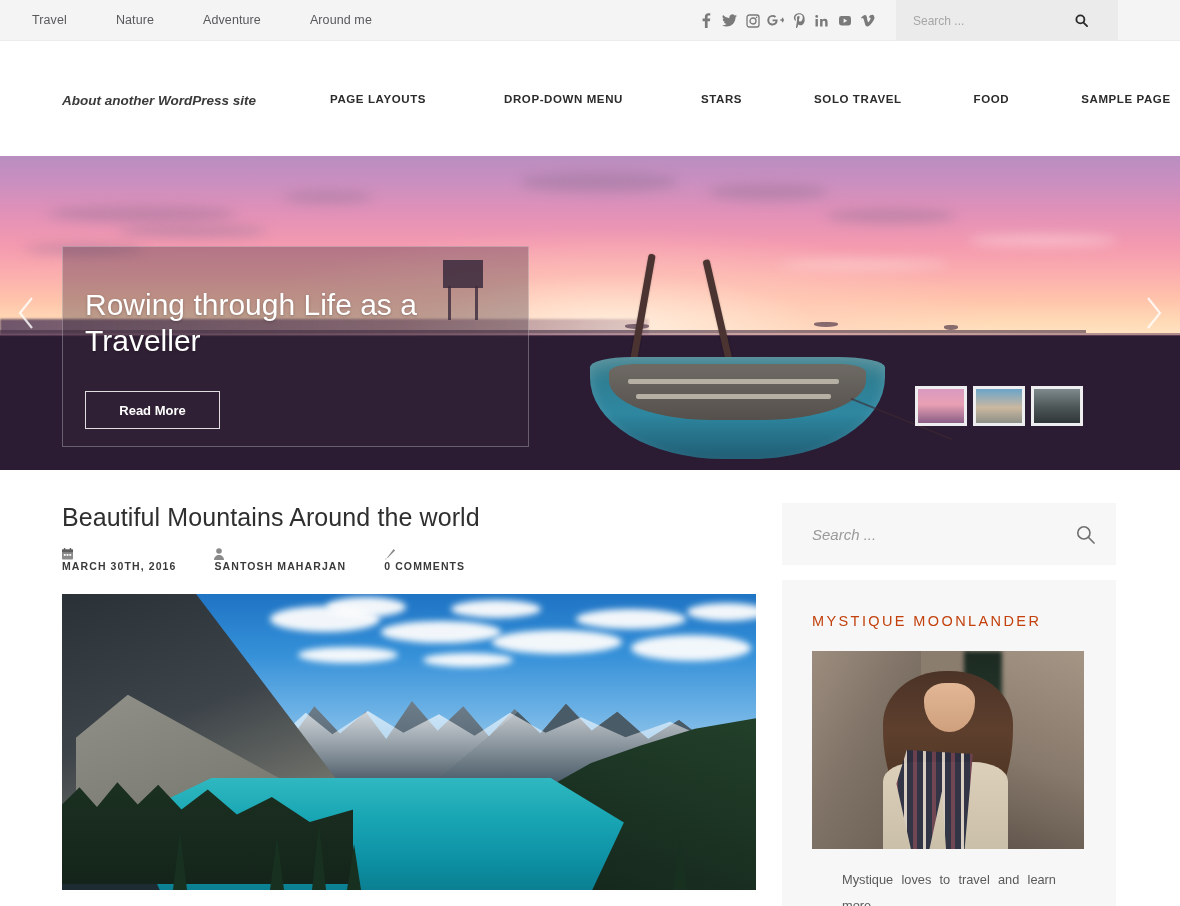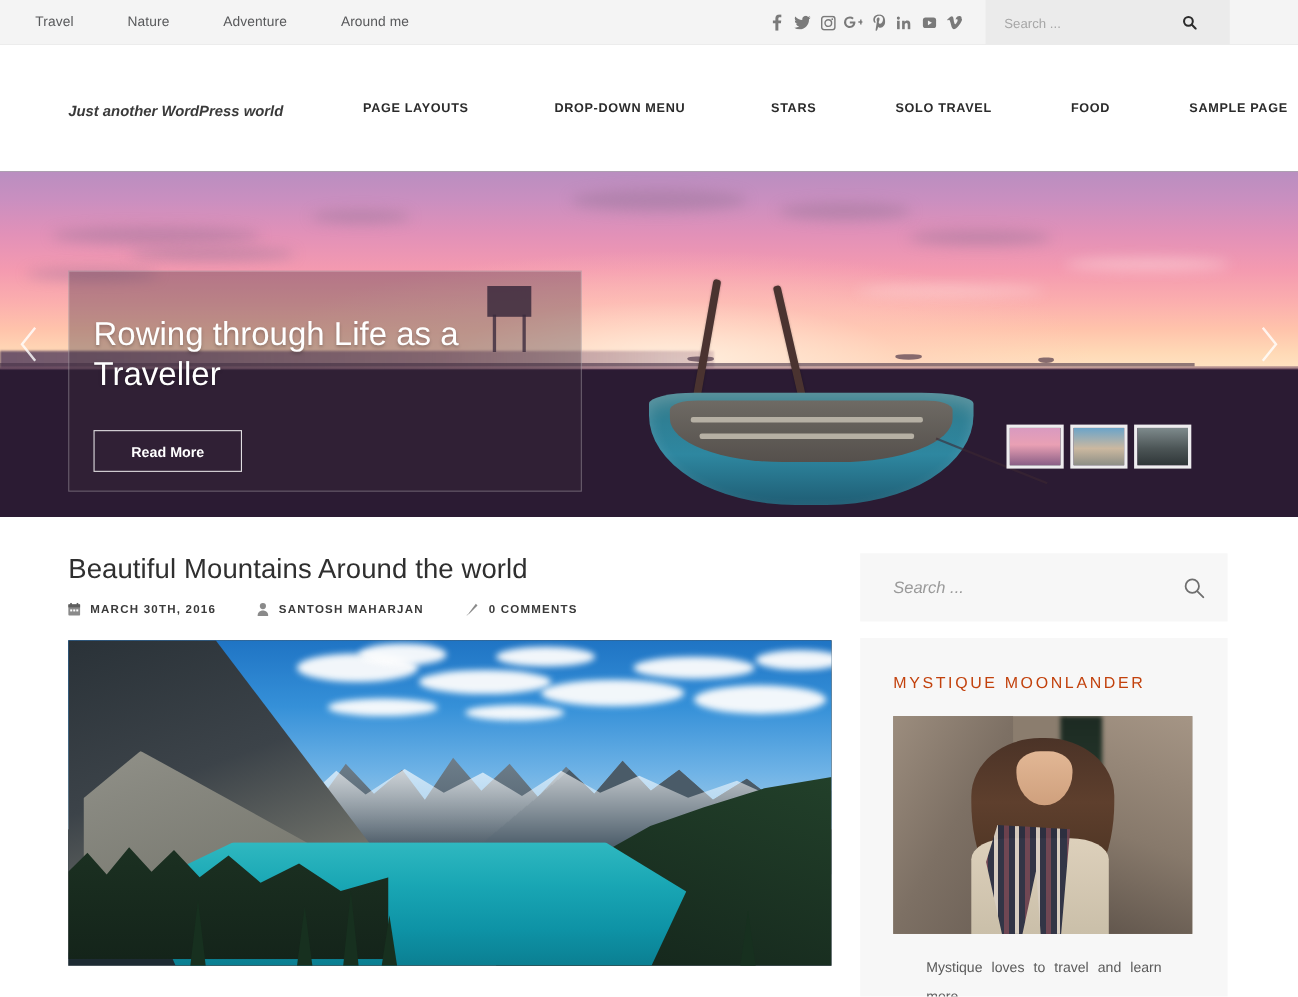--- a/index.html
+++ b/index.html
@@ -268,20 +268,21 @@
   }
   .meta-item {
     display:flex; align-items:flex-start;
     font-size:10.5px;
     font-weight:bold;
     letter-spacing:1.1px;
     color:#3a3a3a;
     margin-right:38px;
     white-space:nowrap;
     text-decoration:none;
+    flex-direction:column;
   }
   .meta-item .mi { margin-right:9px; color:#8a8a8a; display:flex; }
   .post-image {
     width:694px; height:296px;
     position:relative; overflow:hidden;
     background:#1d2b33;
   }
   .m-sky {
     position:absolute; inset:0 0 42% 0;
     background:linear-gradient(180deg,#1f74c4 0%, #3590d8 35%, #6fb3e6 70%, #a8cfe9 100%);
@@ -477,21 +478,21 @@
       <svg width="13" height="13" viewBox="0 0 14 14" fill="none" stroke="#2b2b2b" stroke-width="2">
           <circle cx="5.8" cy="5.8" r="4.3"></circle>
           <path d="M9.2 9.2L13 13" stroke-linecap="round"></path>
         </svg>
     </div>
   </div>
 </div>
 
 <div class="header">
   <div class="brand">
-    <div class="tagline">Just another WordPress world</div>
+    <div class="tagline">About another WordPress site</div>
   </div>
   <nav class="mainnav">
     <a href="#">PAGE LAYOUTS</a>
     <a href="#">DROP-DOWN MENU</a>
     <a href="#">STARS</a>
     <a href="#">SOLO TRAVEL</a>
     <a href="#">FOOD</a>
     <a href="#">SAMPLE PAGE</a>
   </nav>
 </div>

